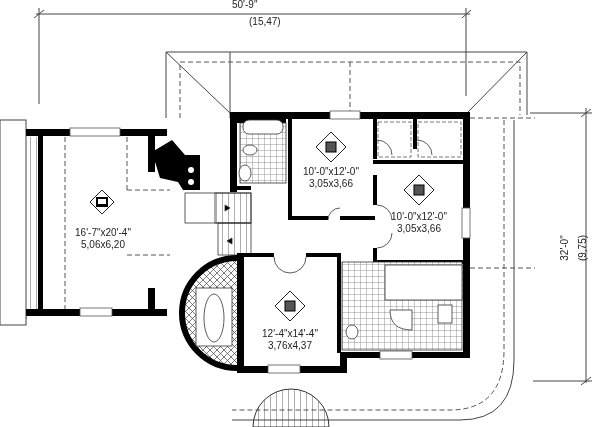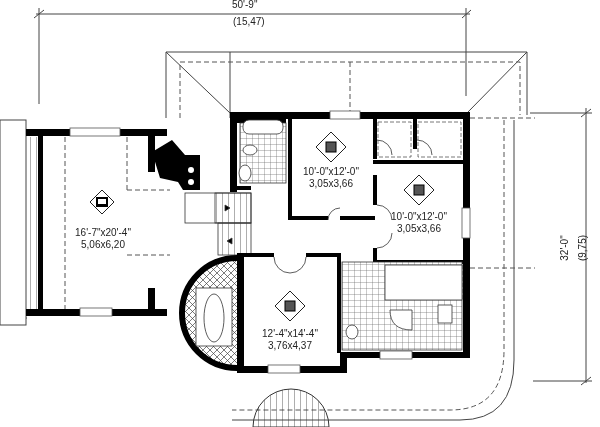--- a/index.html
+++ b/index.html
@@ -184,21 +184,21 @@
     <polygon points="419,175 434,190 419,205 404,190" fill="#fff" stroke="#222" stroke-width="1"></polygon>
     <rect x="414" y="185" width="10" height="10" fill="#555" stroke="#000" stroke-width="1"></rect>
   </g>
   <g>
     <polygon points="290,291 305,306 290,321 275,306" fill="#fff" stroke="#222" stroke-width="1"></polygon>
     <rect x="285" y="301" width="10" height="10" fill="#555" stroke="#000" stroke-width="1"></rect>
   </g>
 </svg>
 
 <div class="dim-text" style="left:232px;top:0px;">50'-9"</div>
-<div class="dim-text" style="left:233px;top:17px;">(15,47)</div>
+<div class="dim-text" style="left:249px;top:17px;">(15,47)</div>
 <div class="dim-text dim-vert" style="left:552px;top:243px;">32'-0"</div>
 <div class="dim-text dim-vert" style="left:570px;top:243px;">(9,75)</div>
 
 <div class="room-label" style="left:72px;top:227px;width:62px;">
   <div>16'-7"x20'-4"</div>
   <div>5,06x6,20</div>
 </div>
 <div class="room-label" style="left:298px;top:166px;width:66px;">
   <div>10'-0"x12'-0"</div>
   <div>3,05x3,66</div>

